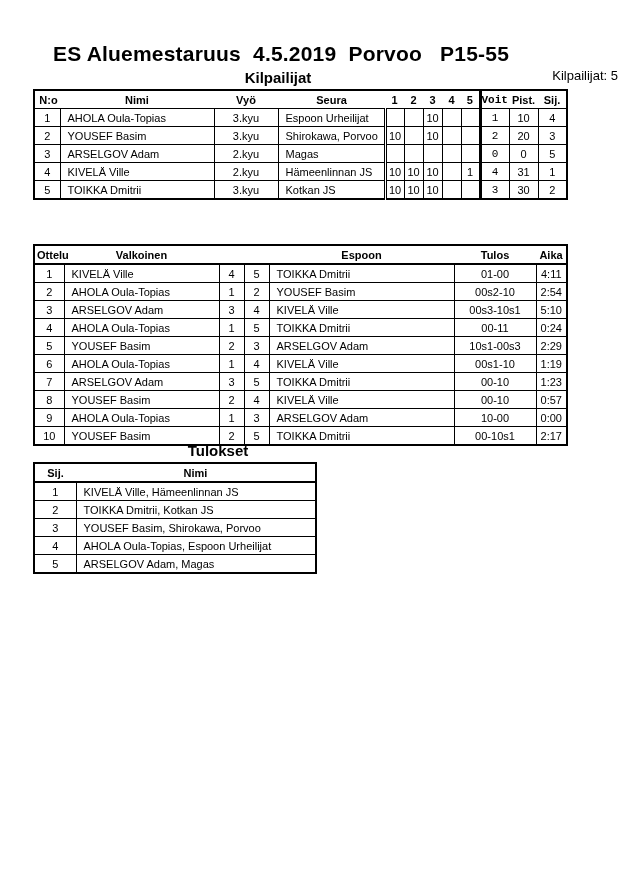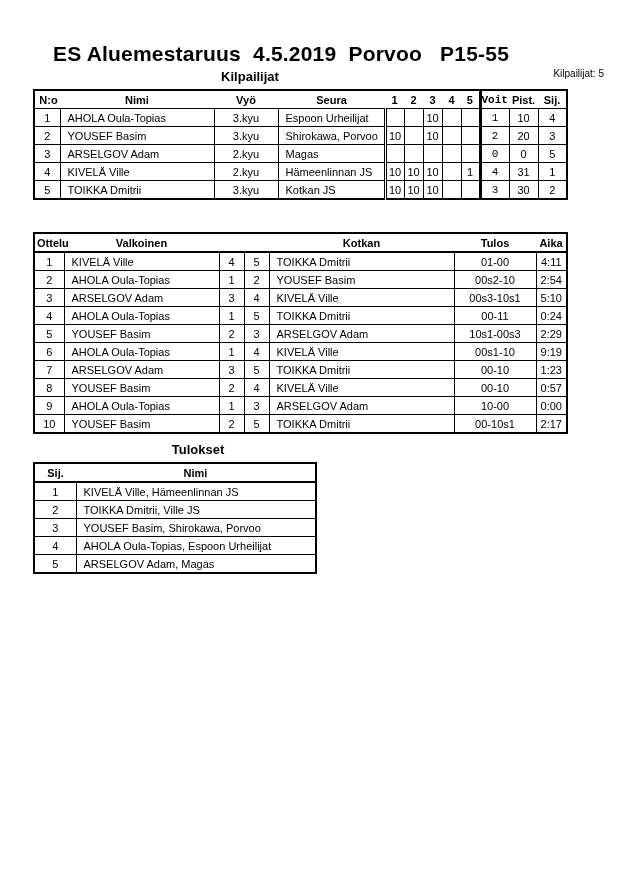--- a/index.html
+++ b/index.html
@@ -16,43 +16,44 @@
     position: absolute;
     top: 42px; left: 0; width: 562px;
     text-align: center;
     font-size: 21px;
     font-weight: bold;
     white-space: pre;
     letter-spacing: 0.2px;
   }
   .counter {
     position: absolute;
-    top: 68px; right: 26px;
-    font-size: 10px;
+    top: 68px; right: 12px;
+    font-size: 13px;
   }
   .section-heading {
     position: absolute;
-    font-size: 13px;
+    font-size: 15px;
     font-weight: bold;
     text-align: center;
+    margin-left: 28px;
   }
   .heading-kilpailijat { top: 69px;  left: 0; width: 500px; }
   .heading-ottelut     { top: 211px; left: 0; width: 599px; }
-  .heading-tulokset    { top: 442px; left: 8px; width: 380px; }
+  .heading-tulokset    { top: 442px; left: 0; width: 380px; }
 
   table.sheet {
     position: absolute;
     border-collapse: collapse;
     table-layout: fixed;
     border: 2px solid #000000;
     font-size: 11px;
     background: #ffffff;
   }
   table.t1 { left: 33px; top: 89px;  width: 533px; }
-  table.t2 { left: 33px; top: 232px; width: 533px; padding-left: 44px; }
+  table.t2 { left: 33px; top: 244px; width: 533px; padding-left: 44px; }
   table.t3 { left: 33px; top: 462px; width: 282px; }
 
   table.sheet th, table.sheet td {
     height: 17px;
     padding: 0;
     overflow: hidden;
     white-space: nowrap;
     font-weight: normal;
     text-align: center;
     vertical-align: middle;
@@ -199,21 +200,21 @@
       <col style="width:185px">
         <col style="width:82px">
         <col style="width:31px">
     </colgroup>
     <thead>
       <tr>
         <th class="hl">Ottelu</th>
         <th>Valkoinen</th>
         <th></th>
         <th></th>
-        <th>Kotkan</th>
+        <th>Espoon</th>
         <th>Tulos</th>
         <th>Aika</th>
       </tr>
     </thead>
     <tbody>
       <tr>
         <td>1</td>
         <td class="l">KIVELÄ Ville</td>
         <td>4</td>
         <td>5</td>
@@ -257,21 +258,21 @@
         <td>10s1-00s3</td>
         <td>2:29</td>
       </tr>
       <tr>
         <td>6</td>
         <td class="l">AHOLA Oula-Topias</td>
         <td>1</td>
         <td>4</td>
         <td class="l">KIVELÄ Ville</td>
         <td>00s1-10</td>
-        <td>9:19</td>
+        <td>1:19</td>
       </tr>
       <tr>
         <td>7</td>
         <td class="l">ARSELGOV Adam</td>
         <td>3</td>
         <td>5</td>
         <td class="l">TOIKKA Dmitrii</td>
         <td>00-10</td>
         <td>1:23</td>
       </tr>
@@ -318,21 +319,21 @@
         <th>Nimi</th>
       </tr>
     </thead>
     <tbody>
       <tr>
         <td>1</td>
         <td class="l">KIVELÄ Ville, Hämeenlinnan JS</td>
       </tr>
       <tr>
         <td>2</td>
-        <td class="l">TOIKKA Dmitrii, Ville JS</td>
+        <td class="l">TOIKKA Dmitrii, Kotkan JS</td>
       </tr>
       <tr>
         <td>3</td>
         <td class="l">YOUSEF Basim, Shirokawa, Porvoo</td>
       </tr>
       <tr>
         <td>4</td>
         <td class="l">AHOLA Oula-Topias, Espoon Urheilijat</td>
       </tr>
       <tr>

